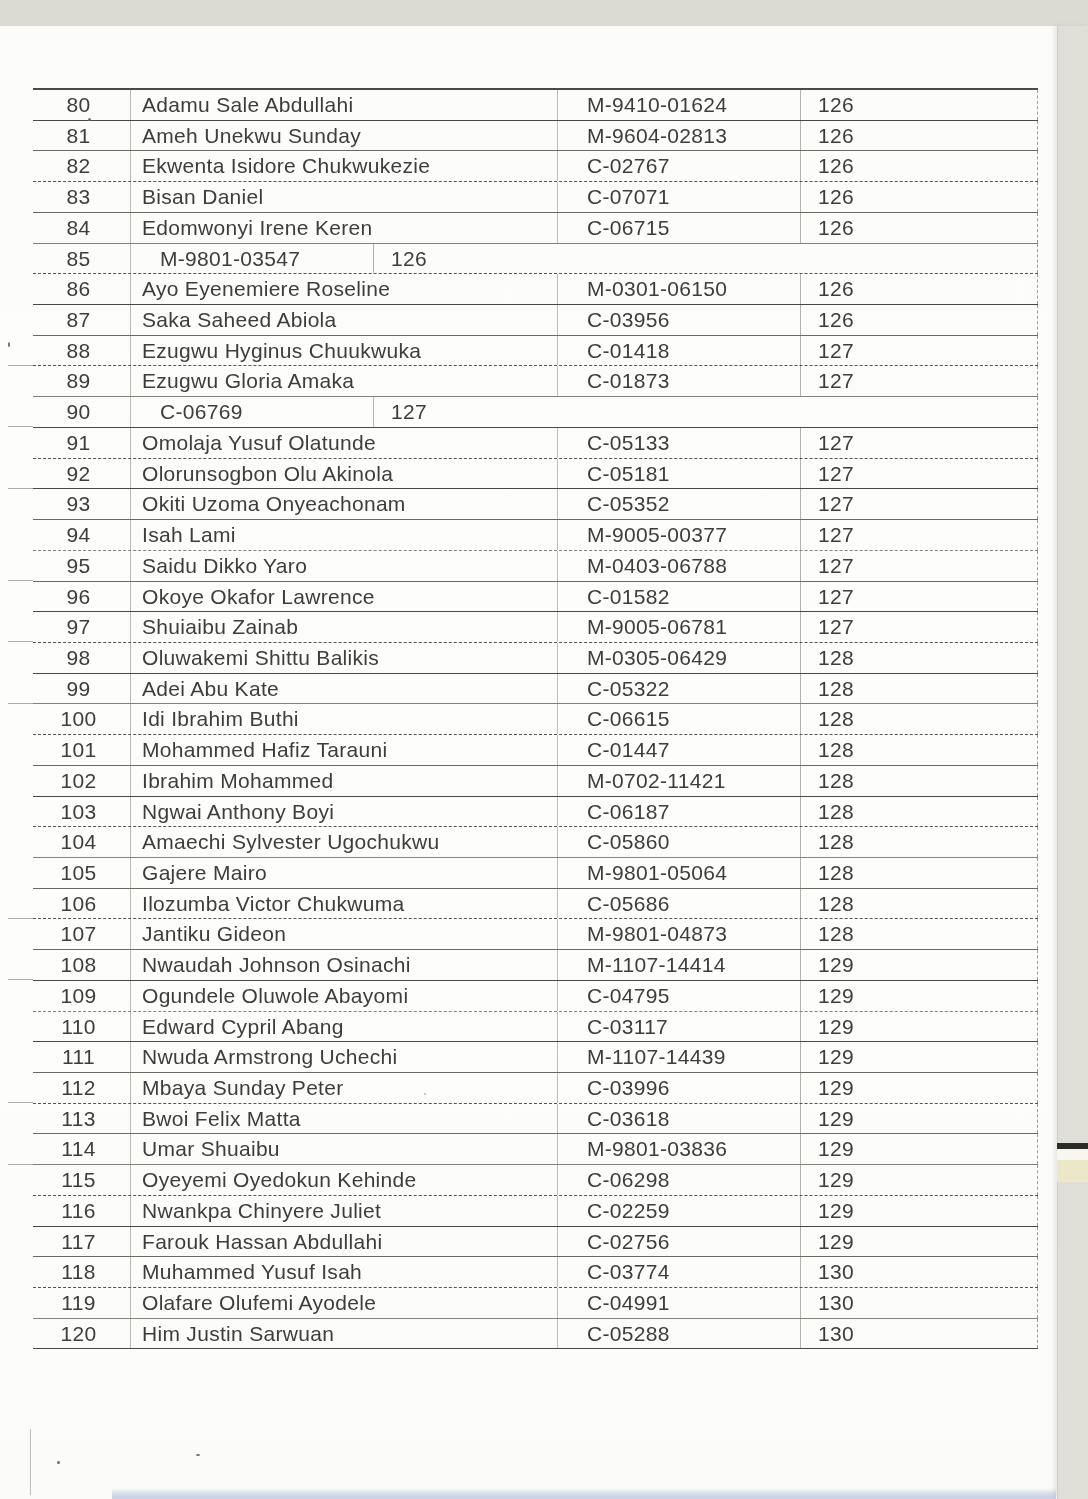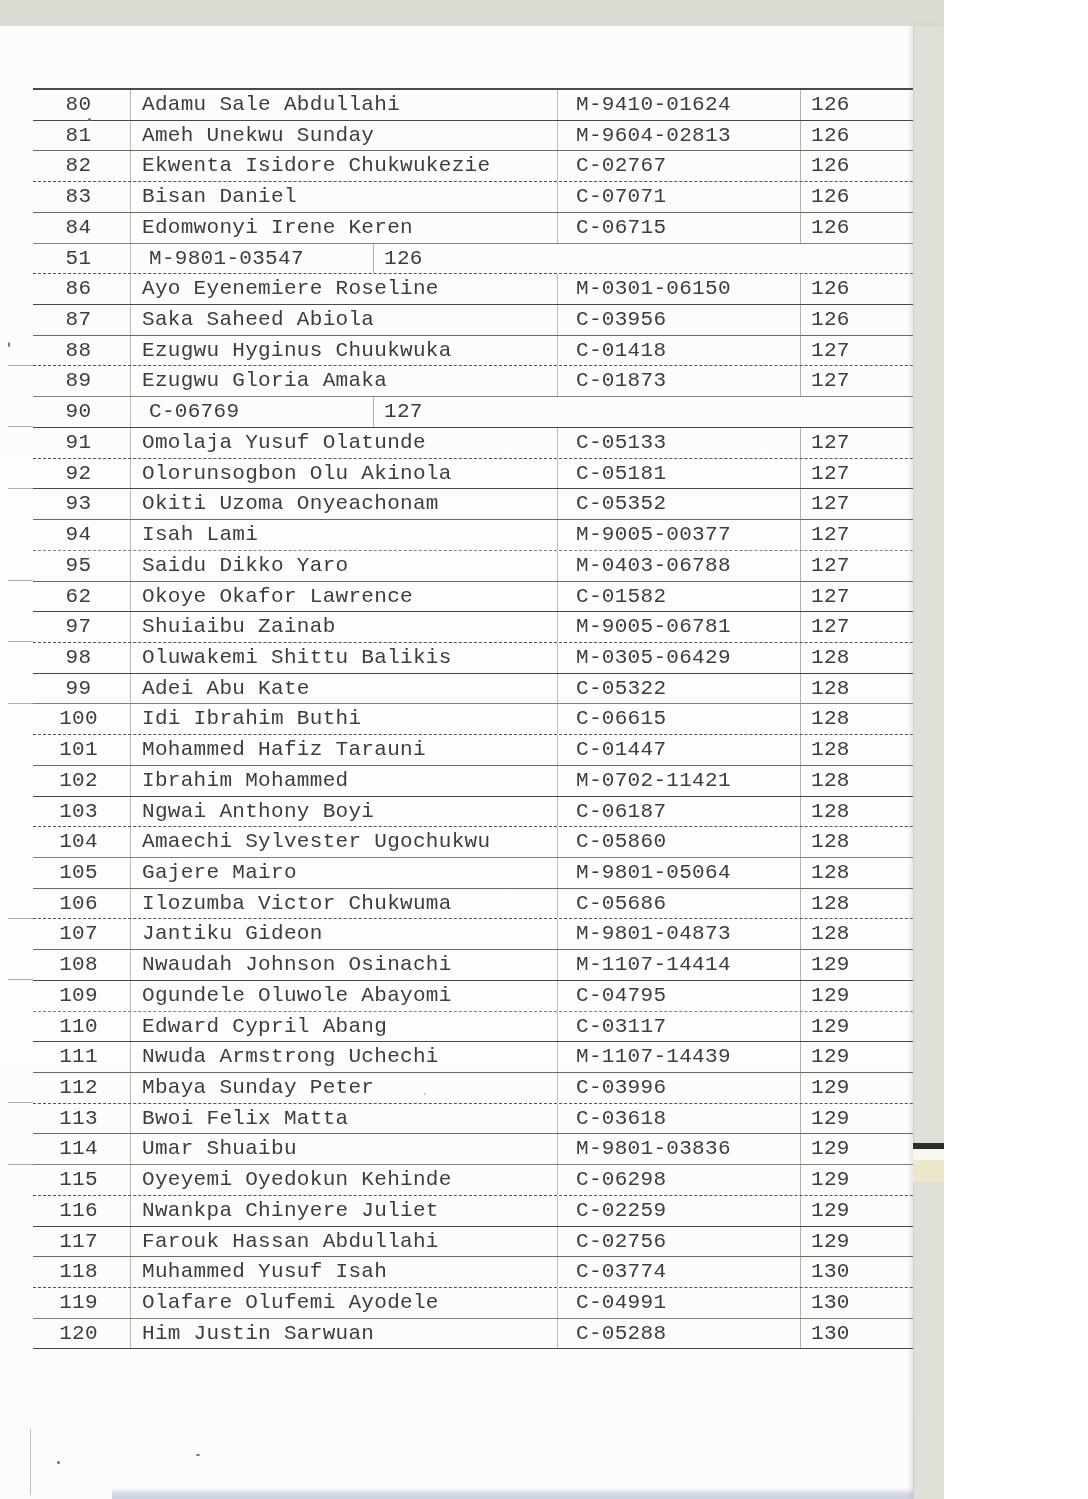--- a/index.html
+++ b/index.html
@@ -1,21 +1,21 @@
 <!DOCTYPE html>
 <html><head>
 <meta charset="utf-8">
 <style>
   html,body{margin:0;padding:0;background:#ffffff;}
   .scan{
     position:relative;
-    width:944px;height:1499px;
+    width:1088px;height:1499px;
     background:#fdba74;
     overflow:hidden;
-    font-family:Liberation Mono, monospace;
+    font-family:Liberation Sans, sans-serif;
     color:#403f3c;
   }
   
   .strip-top{
     position:absolute;left:0;top:0;width:1088px;height:26px;
     background:#dcdbd3;
     border-bottom:1px solid #e8e7e1;
   }
   .strip-right{
     position:absolute;right:0;top:26px;width:30px;height:1473px;
@@ -49,22 +49,22 @@
     box-sizing:border-box;
     font-size:21px;
     line-height:30px;
     letter-spacing:0.3px;
     white-space:nowrap;
     overflow:hidden;
     color:#3e3d3a;
   }
   .c-sn{width:97px;text-align:center;padding-right:6px;}
   .c-name{width:427px;padding-left:11px;border-left:1px solid #b9b8b1;}
-  .c-reg{width:243px;padding-left:18px;border-left:1px solid #bdbcb5;}
-  .c-score{flex:1;padding-left:10px;border-left:1px solid #b3b2ab;border-right:1px dashed #9a9992;}
+  .c-reg{width:243px;padding-left:29px;border-left:1px solid #bdbcb5;}
+  .c-score{flex:1;padding-left:17px;border-left:1px solid #b3b2ab;border-right:1px dashed #9a9992;}
   
   .stub{position:absolute;left:8px;width:25px;height:1px;background:#8e8c84;opacity:0.7;}
   
   .band-bottom{
     position:absolute;left:112px;right:2px;bottom:0;height:11px;
     background:linear-gradient(180deg,rgba(205,213,227,0) 0%,#d3dae8 55%,#c9d2e3 100%);
   }
   .vline-bottom{position:absolute;left:30px;bottom:4px;width:1px;height:66px;background:#9b9a94;opacity:0.6;}
   .speck{position:absolute;background:#6f6e68;border-radius:50%;}
   .s1{left:88px;top:92px;width:3px;height:3px;}
@@ -112,21 +112,21 @@
   </div>
 
   <div class="row">
     <div class="cell c-sn">84</div>
     <div class="cell c-name">Edomwonyi Irene Keren</div>
     <div class="cell c-reg">C-06715</div>
     <div class="cell c-score">126</div>
   </div>
 
   <div class="row">
-    <div class="cell c-sn">51</div>
+    <div class="cell c-sn">85</div>
     <div class="cell c-reg">M-9801-03547</div>
     <div class="cell c-score">126</div>
   </div>
 
   <div class="row">
     <div class="cell c-sn">86</div>
     <div class="cell c-name">Ayo Eyenemiere Roseline</div>
     <div class="cell c-reg">M-0301-06150</div>
     <div class="cell c-score">126</div>
   </div>
@@ -187,21 +187,21 @@
   </div>
 
   <div class="row">
     <div class="cell c-sn">95</div>
     <div class="cell c-name">Saidu Dikko Yaro</div>
     <div class="cell c-reg">M-0403-06788</div>
     <div class="cell c-score">127</div>
   </div>
 
   <div class="row">
-    <div class="cell c-sn">62</div>
+    <div class="cell c-sn">96</div>
     <div class="cell c-name">Okoye Okafor Lawrence</div>
     <div class="cell c-reg">C-01582</div>
     <div class="cell c-score">127</div>
   </div>
 
   <div class="row">
     <div class="cell c-sn">97</div>
     <div class="cell c-name">Shuiaibu Zainab</div>
     <div class="cell c-reg">M-9005-06781</div>
     <div class="cell c-score">127</div>

